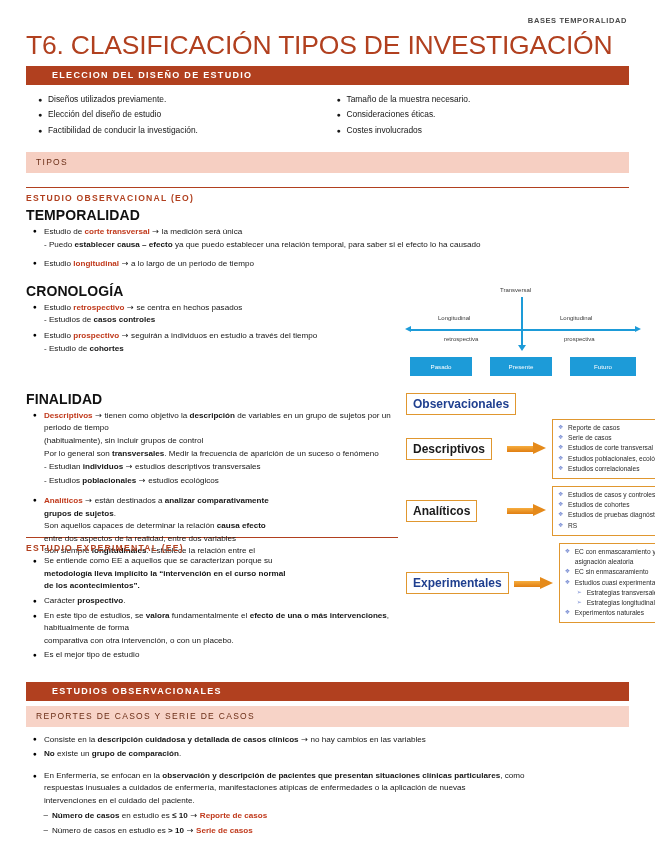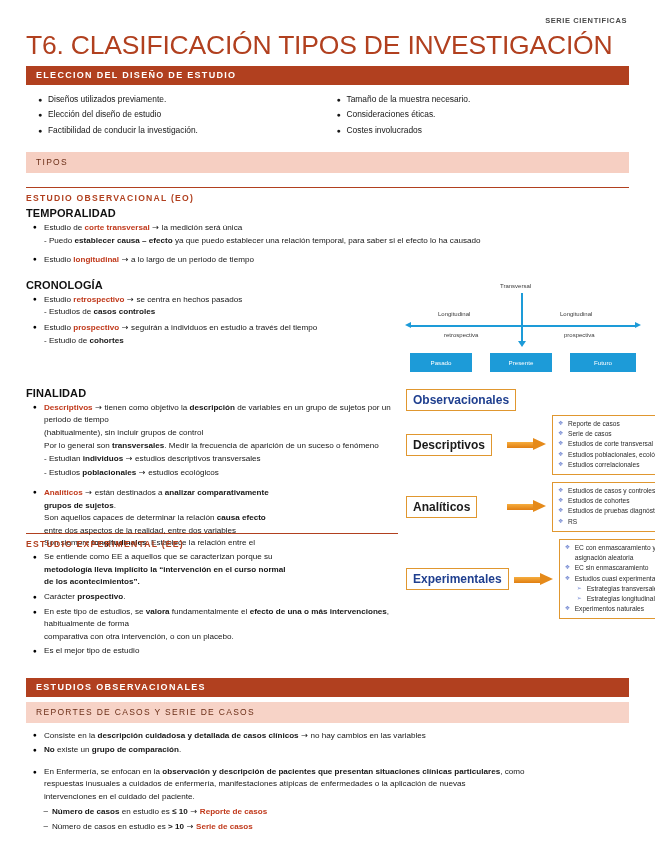--- a/index.html
+++ b/index.html
@@ -32,21 +32,21 @@
     white-space: nowrap;
   }
 
   
   .band-dark {
     background: #b1401f;
     color: #ffffff;
     font-size: 9px;
     font-weight: 700;
     letter-spacing: 1.3px;
-    padding: 4px 10px 5px 10px;
+    padding: 4px 10px 5px 26px;
     margin-top: 5px;
   }
   .band-light {
     background: #f6cfc2;
     color: #6a2d16;
     font-size: 8.5px;
     font-weight: 400;
     letter-spacing: 1.3px;
     padding: 5px 10px 6px 10px;
   }
@@ -81,21 +81,21 @@
 
   
   .sub-head {
     color: #b1401f;
     font-size: 8.6px;
     font-weight: 700;
     letter-spacing: 1.25px;
     margin-top: 5px;
   }
   .group-head {
-    font-size: 11px;
+    font-size: 14px;
     font-weight: 700;
     color: #111;
     margin-top: 4px;
     letter-spacing: .1px;
   }
 
   
   .body { font-size: 8.1px; line-height: 1.55; color: #161616; }
   .bullet-row { display: flex; margin-top: 2px; }
   .bullet-row > .mark {
@@ -215,21 +215,21 @@
     border-top: 6.5px solid transparent; border-bottom: 6.5px solid transparent;
     border-left: 13px solid #e58a1a;
   }
   .cd-left { flex: 0 0 96px; display: flex; justify-content: flex-start; }
 </style>
 </head>
 <body>
 
 <div class="page">
 
-  <div class="kicker">SERIE CIENTIFICAS</div>
+  <div class="kicker">BASES TEMPORALIDAD</div>
   <div class="doc-title">T6. CLASIFICACIÓN TIPOS DE INVESTIGACIÓN</div>
 
   <div class="band-dark">ELECCION DEL DISEÑO DE ESTUDIO</div>
 
   <div class="two-col">
     <div class="col">
       <div class="li">
           <span class="dot">●</span>
           <span>Diseños utilizados previamente.</span>
         </div>

